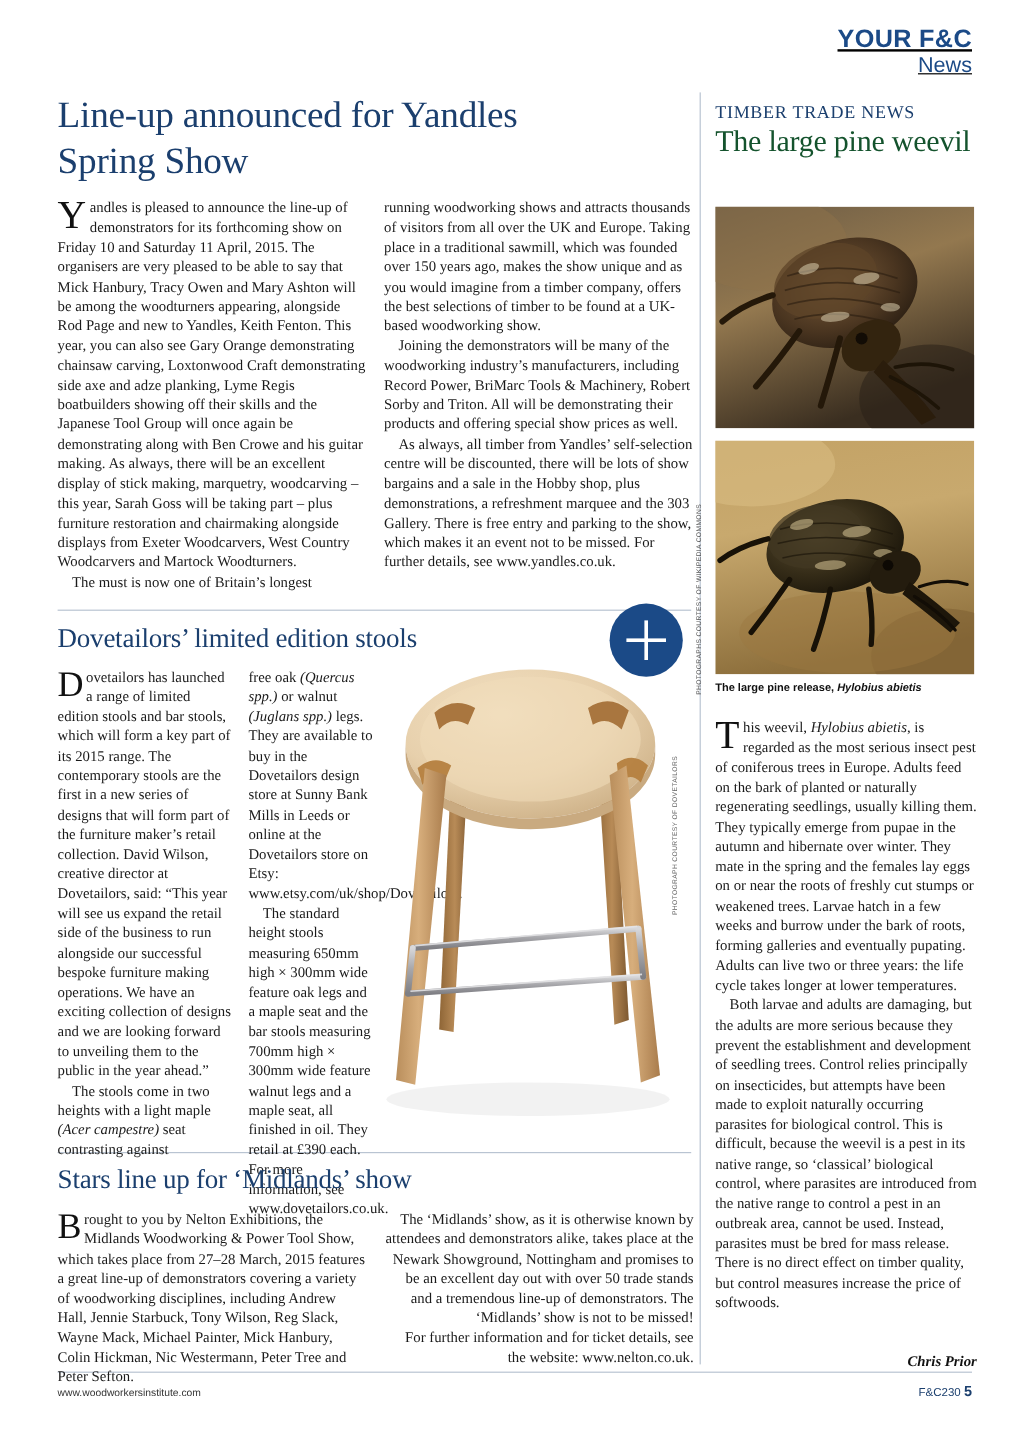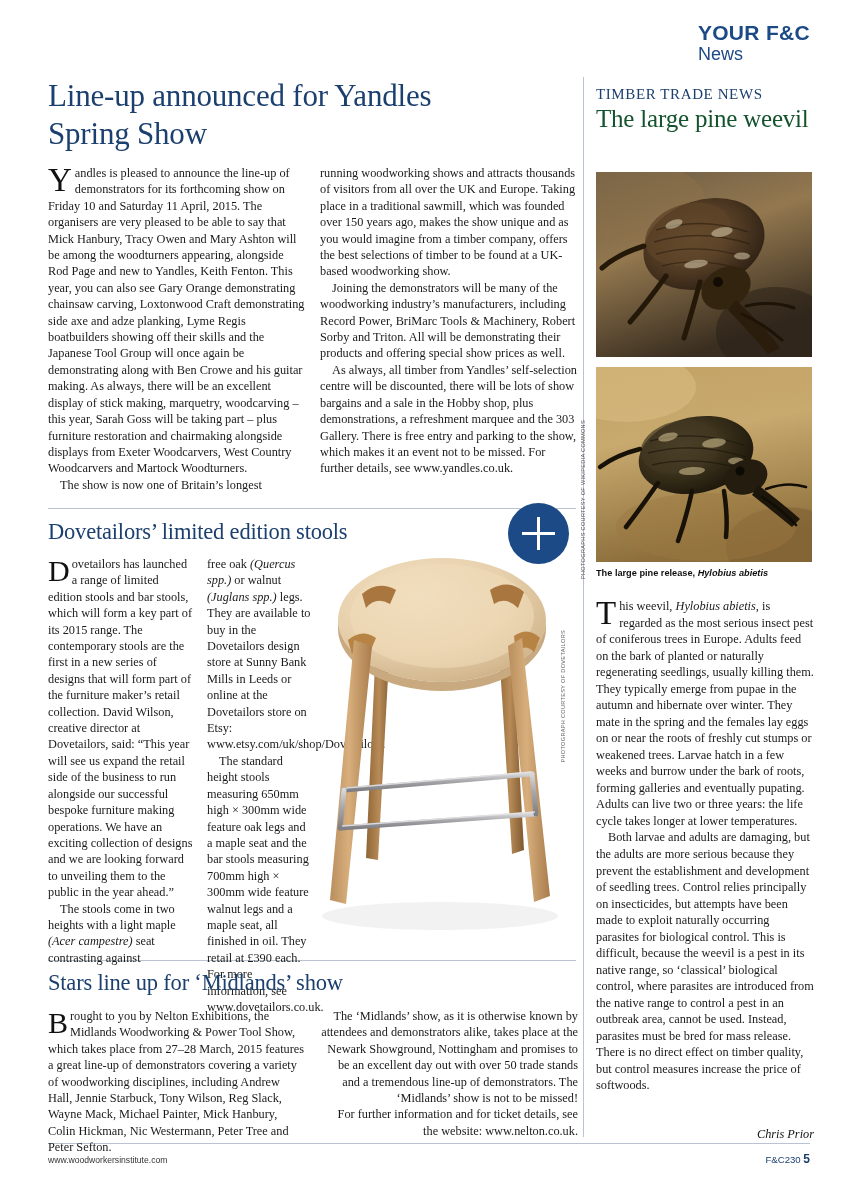--- a/index.html
+++ b/index.html
@@ -14,21 +14,23 @@
     position: relative;
     width: 852px; height: 1204px;
     background: #ffffff;
     overflow: hidden;
   }
 
   
   .masthead {
     position: absolute;
     top: 22px; right: 42px;
+    text-align: right;
     line-height: 1.05;
+    text-decoration: underline;
   }
   .masthead .yourfc {
     font-family: "Liberation Sans", sans-serif;
     font-weight: bold;
     font-size: 21px;
     letter-spacing: 0.3px;
     color: #1b4a87;
   }
   .masthead .news {
     font-family: "Liberation Sans", sans-serif;
@@ -156,20 +158,21 @@
     line-height: 1.345;
   }
   .byline {
     position: absolute;
     left: 596px; top: 1127px;
     width: 218px;
     text-align: right;
     font-style: italic;
     font-size: 12.3px;
     color: #111;
+    font-weight: bold;
   }
 
   
   .headline-3 {
     position: absolute;
     left: 48px; top: 519px;
     width: 500px;
     font-size: 22.5px;
     color: #1b3f6e;
   }
@@ -253,21 +256,21 @@
   <div class="hrule" style="left:48px; top:508px; width:528px;"></div>
   <div class="hrule" style="left:48px; top:960px; width:528px;"></div>
   <div class="hrule" style="left:48px; top:1143px; width:762px;"></div>
 
   <h1 class="headline headline-1">Line-up announced for Yandles Spring Show</h1>
 
   <div class="body-col" id="a1c1">
     <p>
       <span class="dropcap">Y</span><span>andles is pleased to announce the line-up of demonstrators for its forthcoming show on Friday 10 and Saturday 11 April, 2015. The organisers are very pleased to be able to say that Mick Hanbury, Tracy Owen and Mary Ashton will be among the woodturners appearing, alongside Rod Page and new to Yandles, Keith Fenton. This year, you can also see Gary Orange demonstrating chainsaw carving, Loxtonwood Craft demonstrating side axe and adze planking, Lyme Regis boatbuilders showing off their skills and the Japanese Tool Group will once again be demonstrating along with Ben Crowe and his guitar making. As always, there will be an excellent display of stick making, marquetry, woodcarving – this year, Sarah Goss will be taking part – plus furniture restoration and chairmaking alongside displays from Exeter Woodcarvers, West Country Woodcarvers and Martock Woodturners.</span>
     </p>
-    <p><span>The show is now one of Britain’s longest</span></p>
+    <p><span>The must is now one of Britain’s longest</span></p>
   </div>
 
   <div class="body-col" id="a1c2">
     <p>running woodworking shows and attracts thousands of visitors from all over the UK and Europe. Taking place in a traditional sawmill, which was founded over 150 years ago, makes the show unique and as you would imagine from a timber company, offers the best selections of timber to be found at a UK-based woodworking show.</p>
     <p>Joining the demonstrators will be many of the woodworking industry’s manufacturers, including Record Power, BriMarc Tools &amp; Machinery, Robert Sorby and Triton. All will be demonstrating their products and offering special show prices as well.</p>
     <p>As always, all timber from Yandles’ self-selection centre will be discounted, there will be lots of show bargains and a sale in the Hobby shop, plus demonstrations, a refreshment marquee and the 303 Gallery. There is free entry and parking to the show, which makes it an event not to be missed. For further details, see www.yandles.co.uk.</p>
   </div>
 
   <div class="kicker">TIMBER TRADE NEWS</div>
   <h2 class="headline headline-2">The large pine weevil</h2>

